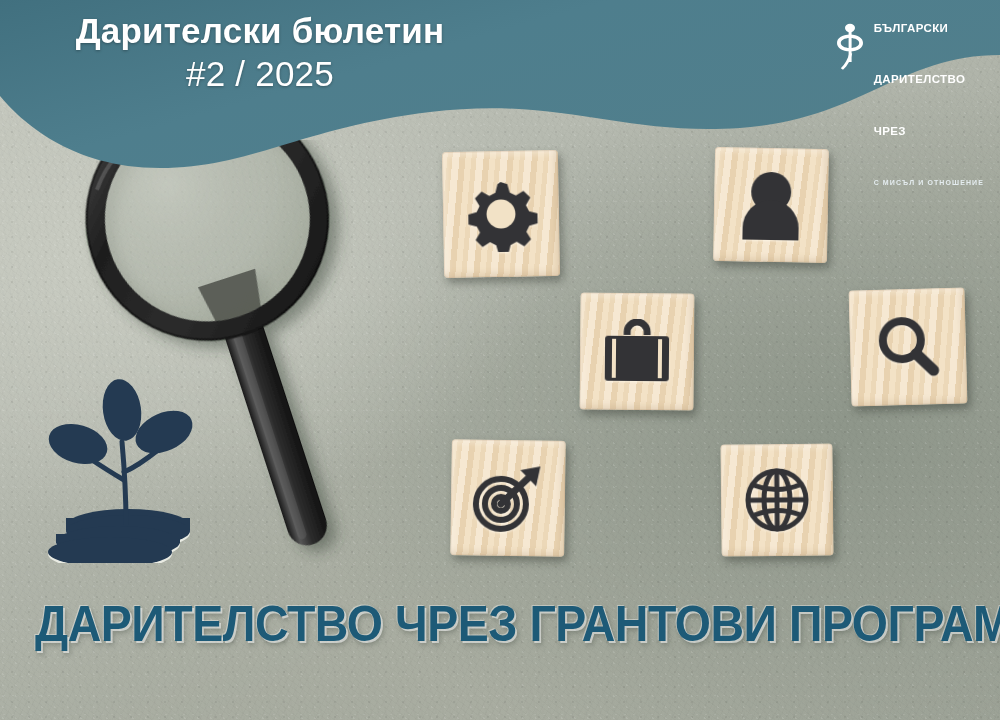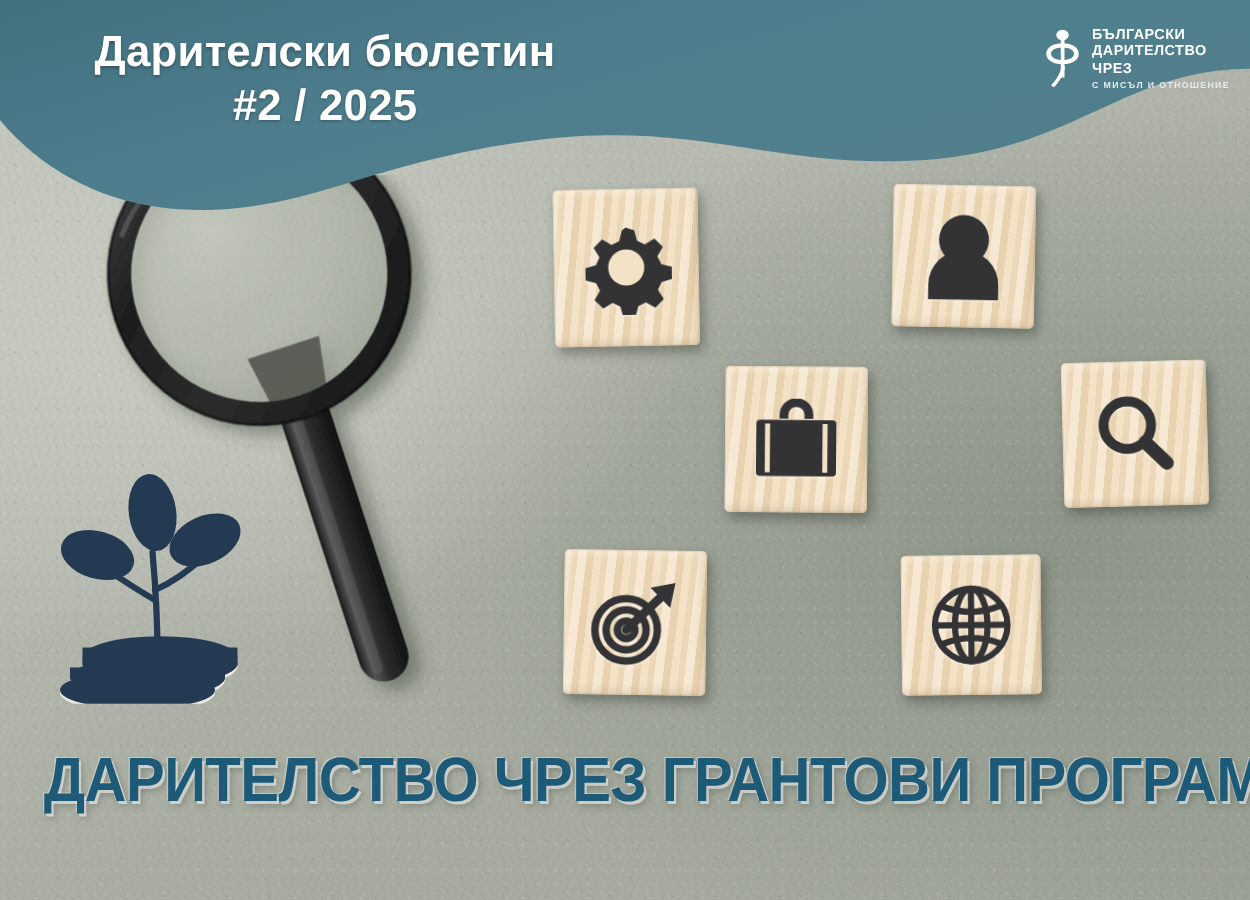--- a/index.html
+++ b/index.html
@@ -30,32 +30,32 @@
       radial-gradient(circle at 20% 30%, rgba(255,255,255,.5) 0 1px, rgba(0,0,0,0) 1px),
       radial-gradient(circle at 70% 80%, rgba(0,0,0,.25) 0 1px, rgba(0,0,0,0) 1px),
       radial-gradient(circle at 45% 60%, rgba(255,255,255,.4) 0 1px, rgba(0,0,0,0) 1px);
     background-size:13px 11px, 17px 15px, 9px 19px;
   }
 
   
   #header-wave{position:absolute;left:0;top:0;width:1000px;height:200px;}
 
   #header-text{
-    position:absolute;left:0;top:22px;width:520px;text-align:center;
+    position:absolute;left:0;top:11px;width:520px;text-align:center;
     color:#ffffff;line-height:1.12;
     text-shadow:0 1px 3px rgba(0,0,0,.30);
     letter-spacing:.2px;
   }
   #header-title{font-size:35px;font-weight:bold;}
-  #header-issue{font-size:35px;font-weight:bold;margin-top:4px;}
+  #header-issue{font-size:35px;font-weight:normal;margin-top:4px;}
 
   
   #logo{position:absolute;right:16px;top:22px;display:flex;align-items:flex-start;gap:7px;}
   #logo-mark{width:36px;height:50px;flex:0 0 auto;}
-  #logo-words{display:flex;flex-direction:column;}
+  #logo-words{display:flex;flex-direction:column;gap:38px;}
   .logo-line{
     color:#ffffff;font-size:11.5px;font-weight:bold;letter-spacing:.4px;line-height:1.16;
     font-family:"Liberation Sans",sans-serif;
   }
   #logo-tag{
     color:#e4ecef;font-size:7px;letter-spacing:1.1px;margin-top:3px;font-weight:bold;
   }
 
   
   #magnifier{position:absolute;left:72px;top:140px;width:330px;height:460px;}

